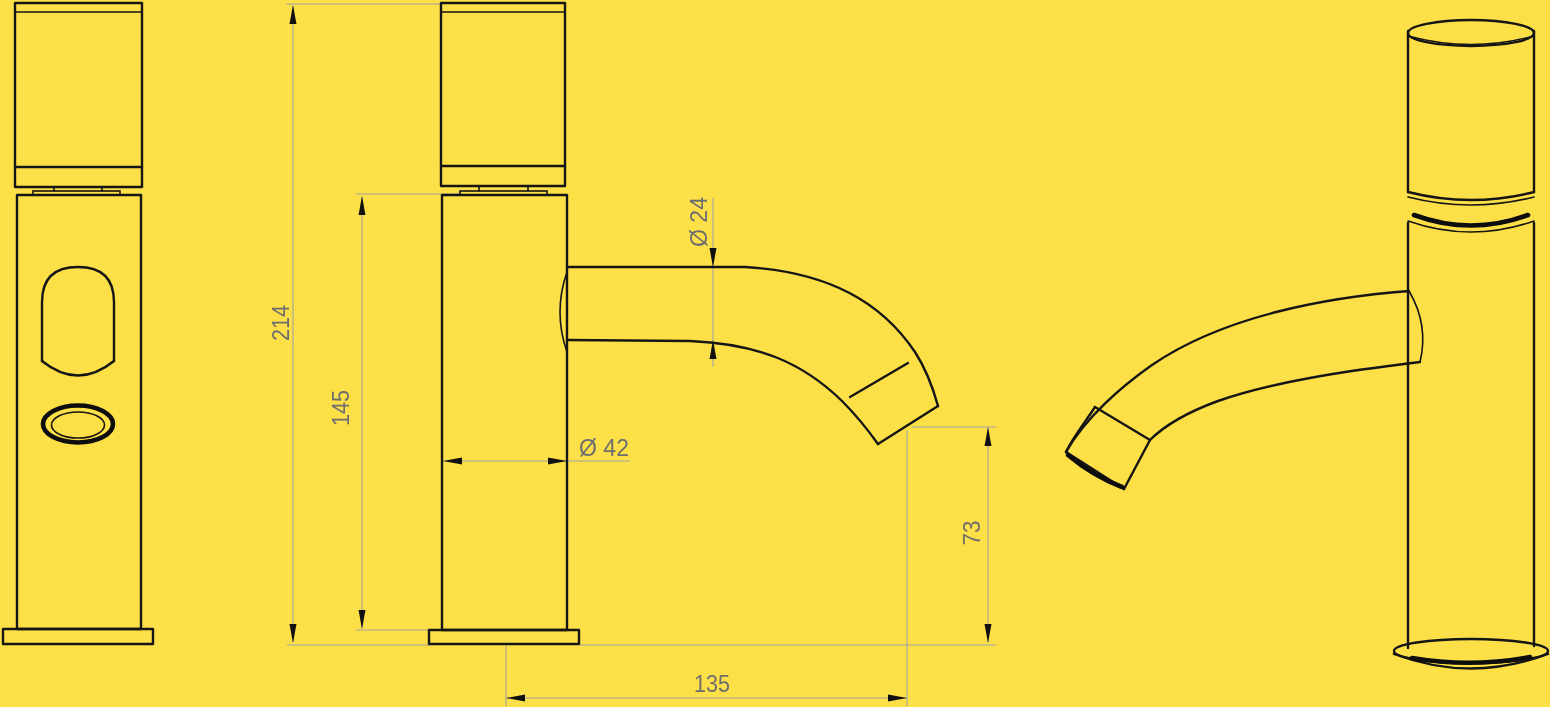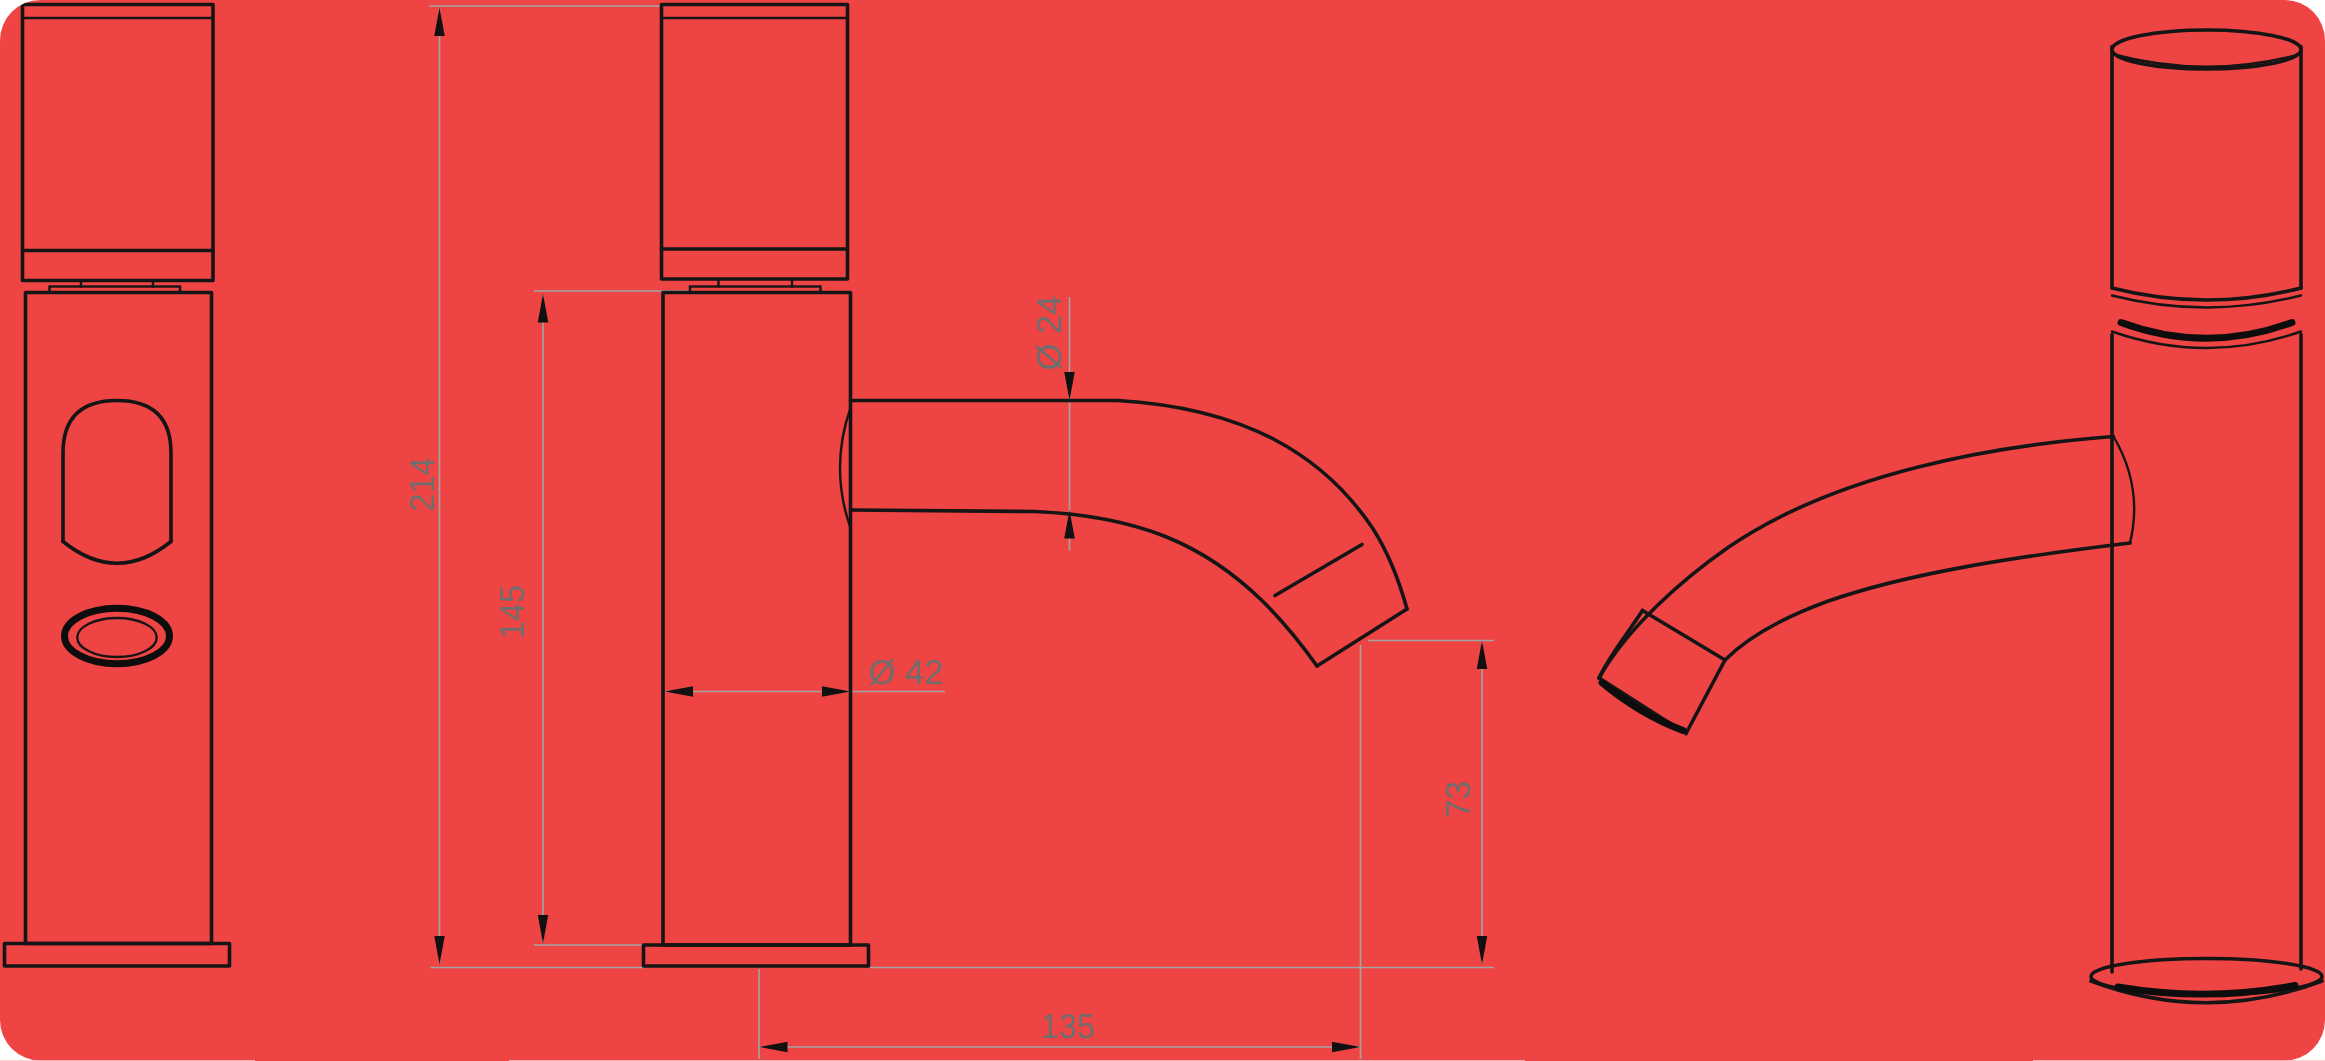--- a/index.html
+++ b/index.html
@@ -1,16 +1,16 @@
 <!DOCTYPE html>
 <html><head>
 <meta charset="utf-8">
 <style>
   html, body { margin: 0; padding: 0; background: #ffffff; }
-  .stage { width: 1550px; height: 707px; position: relative; background: #ef4444; overflow: hidden; border-radius: 27px; }
+  .stage { width: 1550px; height: 707px; position: relative; background: #fde047; overflow: hidden; }
   svg { display: block; }
   .outline { stroke: #151515; stroke-width: 2.4; fill: none; stroke-linecap: round; stroke-linejoin: round; }
   .outline-thin { stroke: #151515; stroke-width: 1.6; fill: none; stroke-linecap: round; }
   .outline-thick { stroke: #0d0d0d; stroke-width: 4.6; fill: none; stroke-linecap: round; }
   .dimline { stroke: #a3a3a3; stroke-width: 1.1; fill: none; }
   .arrow { fill: #111111; stroke: none; }
   .dimtext { font-family: "Liberation Sans", "DejaVu Sans", sans-serif; fill: #6e6e6e; font-size: 23px; }
 </style>
 </head>
 <body>

